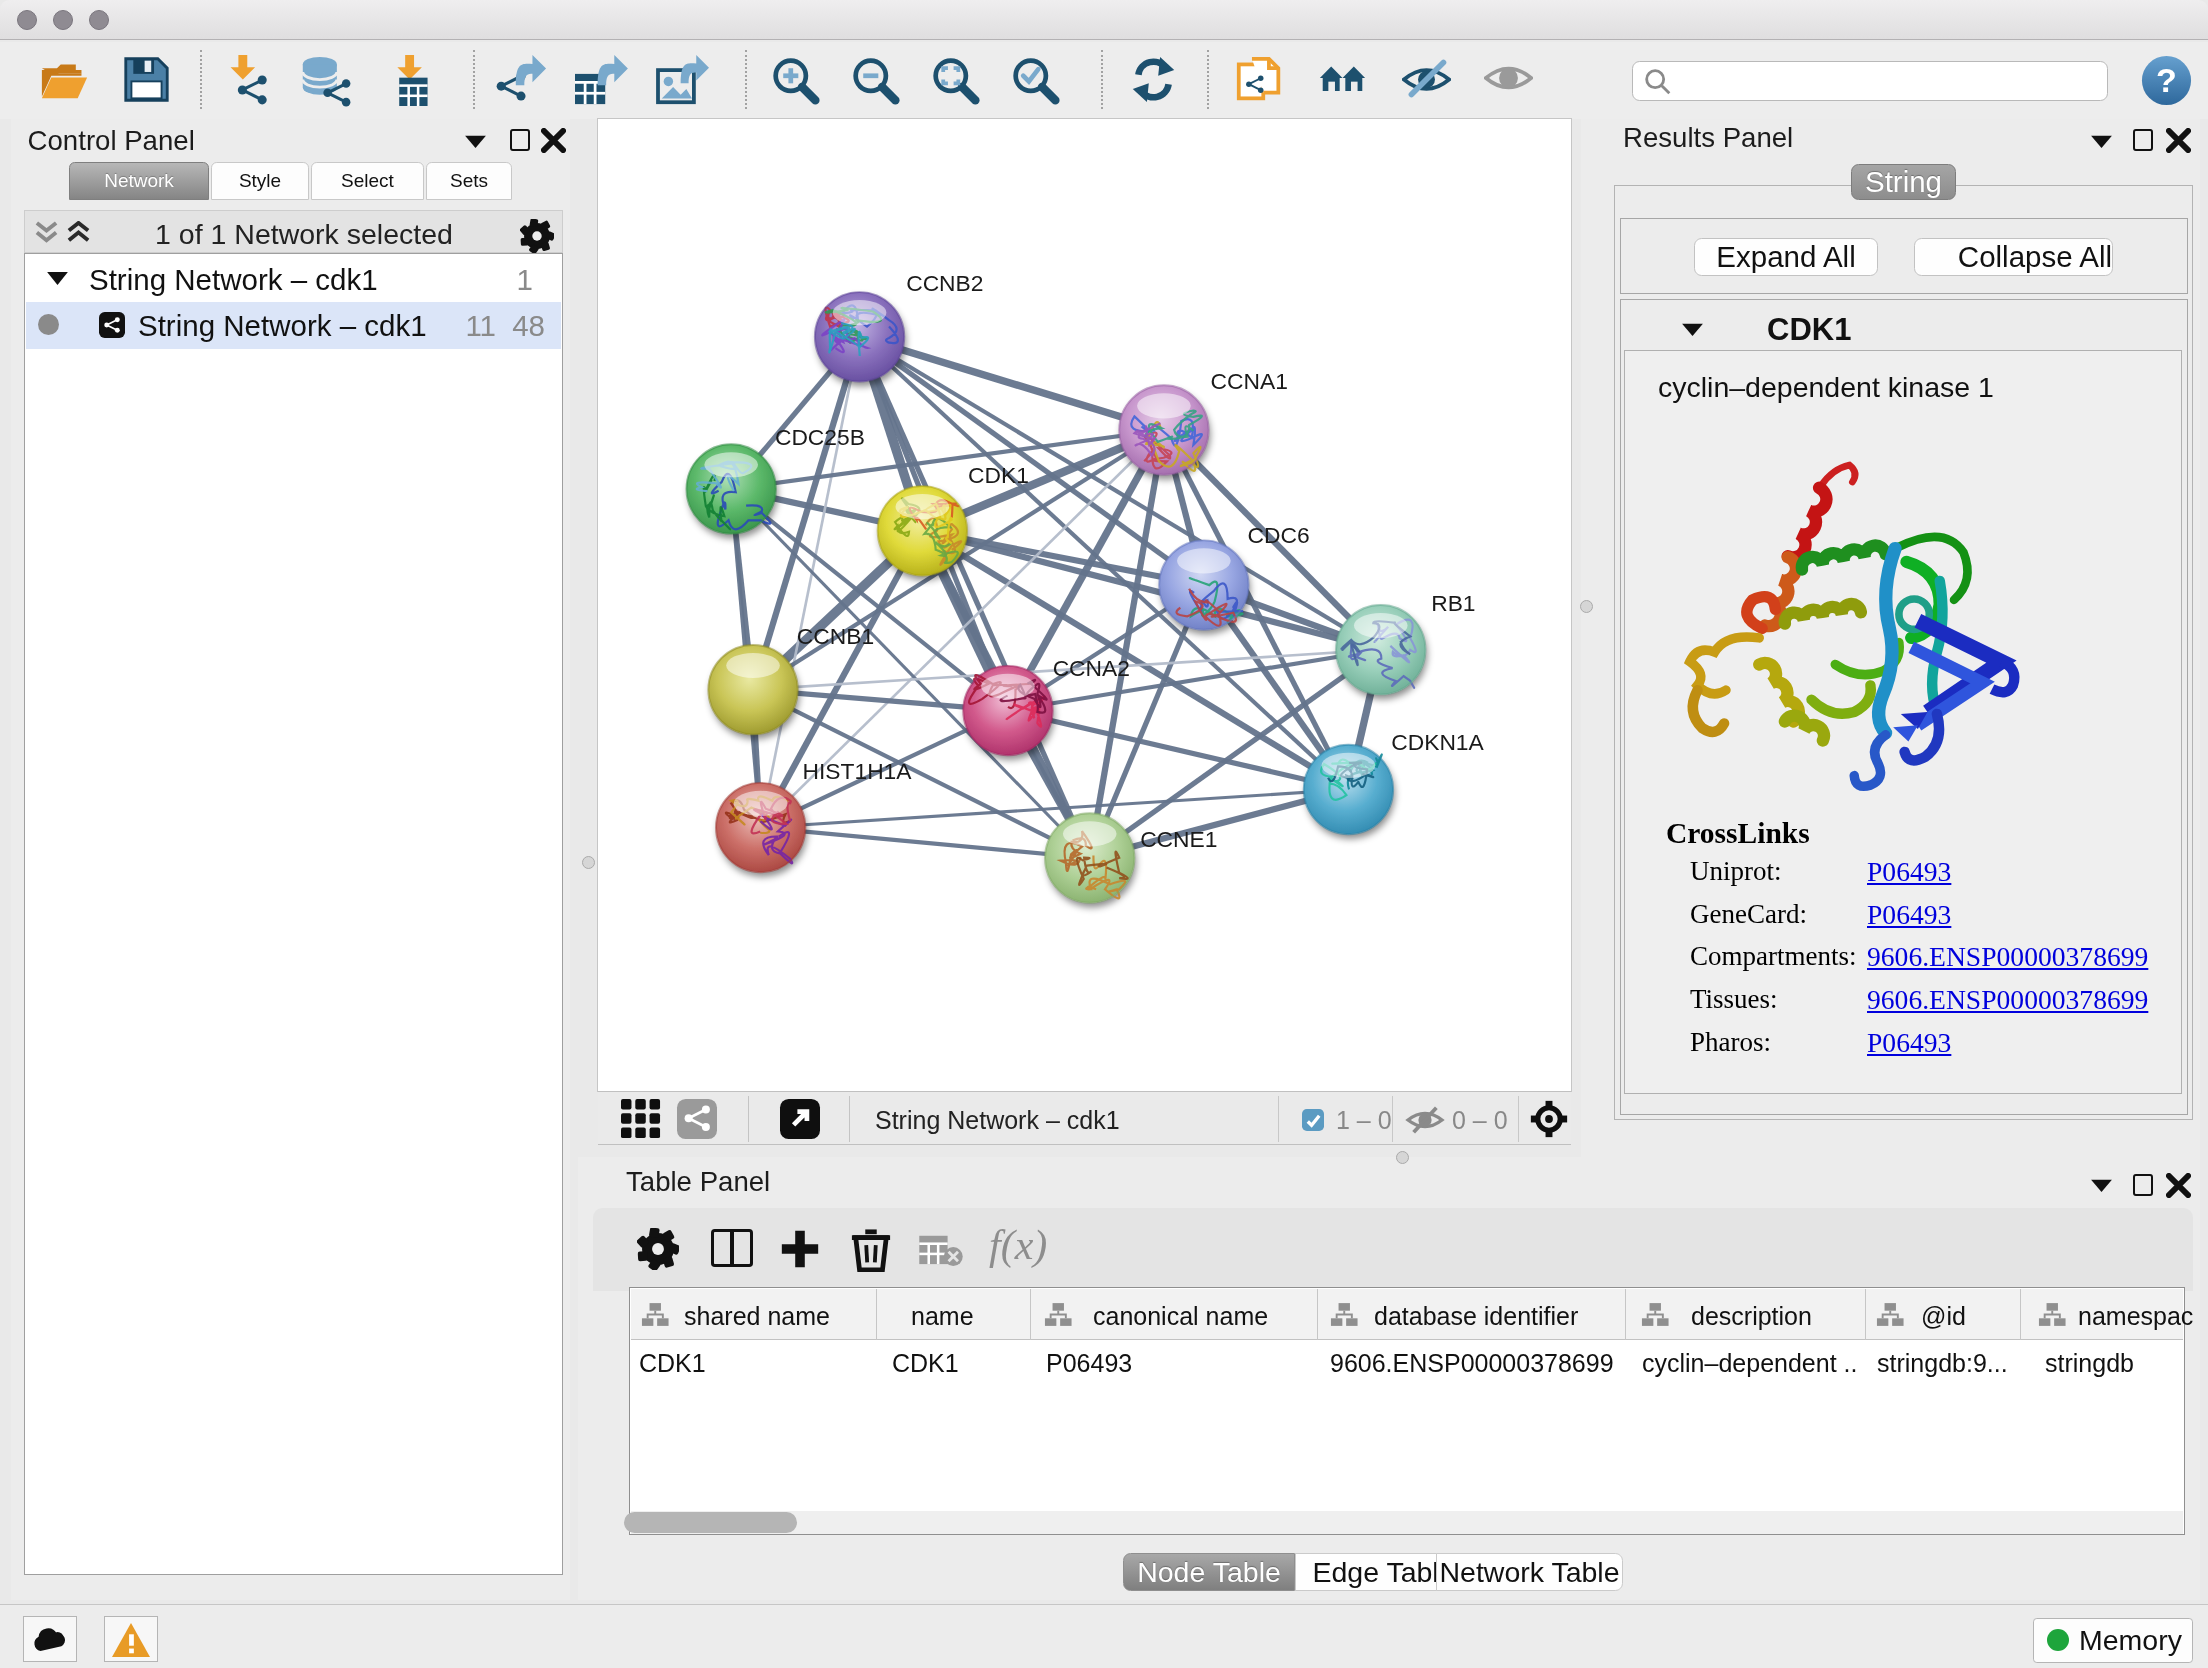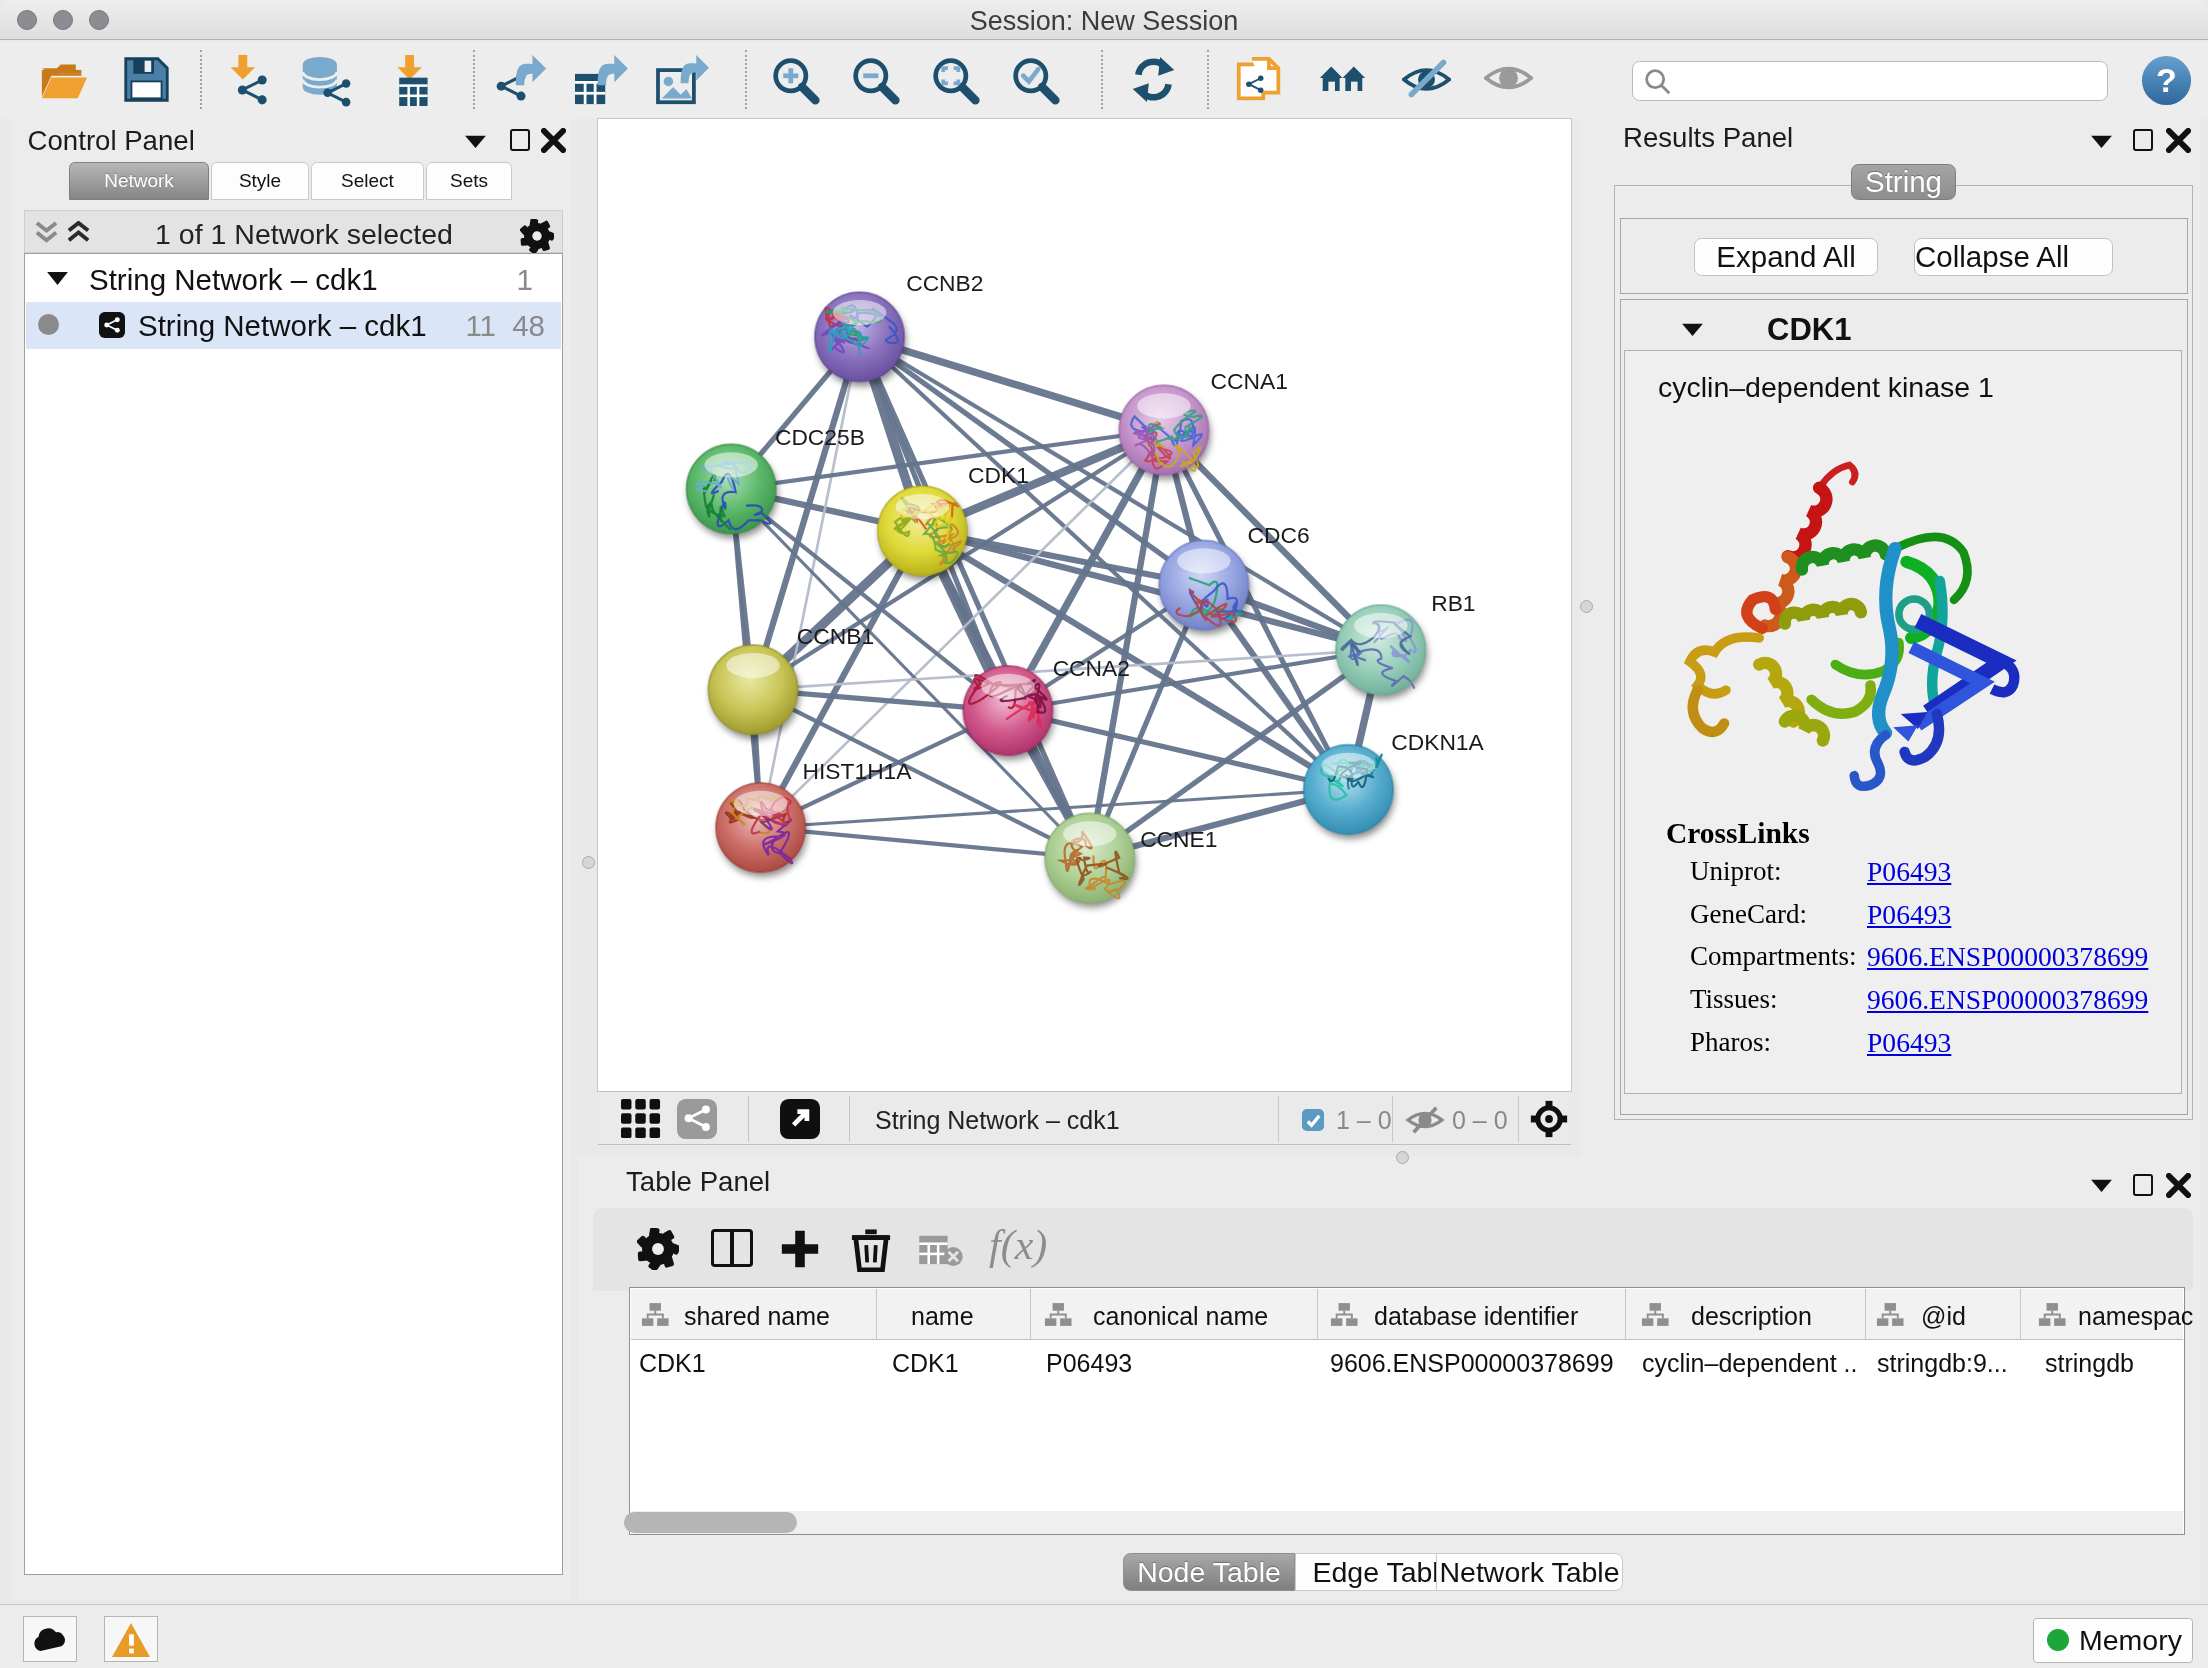--- a/index.html
+++ b/index.html
@@ -23,21 +23,20 @@
  text-shadow:0 -1px 1px rgba(0,0,0,.25);}
 .btab{position:absolute;height:38px;border:1px solid #cacaca;background:#fefefe;
  text-align:center;font-size:28.5px;color:#111;line-height:36px;}
 .link{color:#0000dd;text-decoration:underline;}
 .serif{font-family:"Liberation Serif",serif;}
 </style></head><body>
 <div id="titlebar">
     <div class="tl" style="left:17px;"></div>
     <div class="tl" style="left:53px;"></div>
     <div class="tl" style="left:89px;"></div>
-    <div id="title">Session: New Session</div>
   </div>
 <div id="toolbar">
     <svg class="ticon" style="left:38px;" width="53" height="49" viewBox="0 0 56 52">
       <path d="M4 14 L20 14 L24 10 L40 10 L40 16 L46 16 L46 20 L14 20 Z" fill="#c87a18"></path>
       <path d="M4 44 L4 16 L18 16 L22 20 L46 20 L46 22 L14 22 L4 44 Z" fill="#c87a18"></path>
       <path d="M14 24 L52 24 L42 46 L4 46 Z" fill="#efa02f"></path>
     </svg>
     <svg class="ticon" style="left:122px;" width="49" height="49" viewBox="0 0 52 52">
       <path d="M4 4 L38 4 L48 14 L48 48 L4 48 Z" fill="#4b80a6" stroke="#16405c" stroke-width="3"></path>
       <rect x="12" y="4" width="22" height="16" fill="#16405c"></rect>
@@ -502,21 +501,21 @@
     <path d="M2 3 L24 3 L13 16 Z" fill="#111"></path>
   </svg>
 <div class="abs" style="left:2133px;top:129px;width:20px;height:22px;border:2.9px solid #111;border-radius:2.9px;"></div>
 <svg class="abs" style="left:2166px;top:128px" width="25" height="25" viewBox="0 0 26 26">
     <path d="M3 3 L23 23 M23 3 L3 23" stroke="#111" stroke-width="6" stroke-linecap="round"></path>
   </svg>
 <div class="abs" style="left:1614px;top:185px;width:579px;height:935px;background:#ececec;border:1.9px solid #b3b3b3;"></div>
 <div class="abs" style="left:1851px;top:164px;width:105px;height:36px;background:linear-gradient(#a5a5a5,#8d8d8d);border:1px solid #7d7d7d;border-radius:7.6px;text-align:center;line-height:34px;font-size:29.5px;color:#fff;text-shadow:0 -1px 1px rgba(0,0,0,.3);">String</div>
 <div class="abs" style="left:1620px;top:218px;width:568px;height:76px;border:1.9px solid #a6a6a6;"></div>
 <div class="abs" style="left:1694px;top:238px;width:184px;height:38px;background:#fefefe;border:1px solid #c2c2c2;border-radius:7.6px;text-align:center;line-height:36px;font-size:29.5px;color:#111;">Expand All</div>
-<div class="abs" style="left:1914px;top:238px;width:199px;height:38px;background:#fefefe;border:1px solid #c2c2c2;border-radius:7.6px;text-align:left;line-height:36px;font-size:29.5px;color:#111;">Collapse All</div>
+<div class="abs" style="left:1914px;top:238px;width:199px;height:38px;background:#fefefe;border:1px solid #c2c2c2;border-radius:7.6px;text-align:right;line-height:36px;font-size:29.5px;color:#111;">Collapse All</div>
 <div class="abs" style="left:1620px;top:299px;width:568px;height:816px;border:1.9px solid #a6a6a6;"></div>
 <svg class="abs" style="left:1680px;top:321px" width="25" height="17" viewBox="0 0 26 18">
     <path d="M2 3 L24 3 L13 16 Z" fill="#111"></path>
   </svg>
 <div class="abs" style="left:1767px;top:312px;font-size:31px;font-weight:bold;color:#111;">CDK1</div>
 <div class="abs" style="left:1624px;top:350px;width:558px;height:744px;background:#efefef;border:1px solid #b0b0b0;"></div>
 <div class="abs" style="left:1658px;top:371px;font-size:28.5px;color:#111;">cyclin–dependent kinase 1</div>
 <svg class="abs" style="left:1669px;top:457px" width="361" height="338" viewBox="0 0 380 355">
     <path d="M160 30 Q 172 12 190 8 Q 200 16 193 26" fill="none" stroke="#cc2020" stroke-width="7" stroke-linecap="round"></path>
     <path d="M 158.0 32.0 a 11.0 11.0 0 1 1 -11.0 24.0 a 11.0 11.0 0 1 1 -11.0 24.0 a 11.0 11.0 0 1 1 -11.0 24.0" fill="none" stroke="#c41414" stroke-width="13" stroke-linecap="round"></path>

